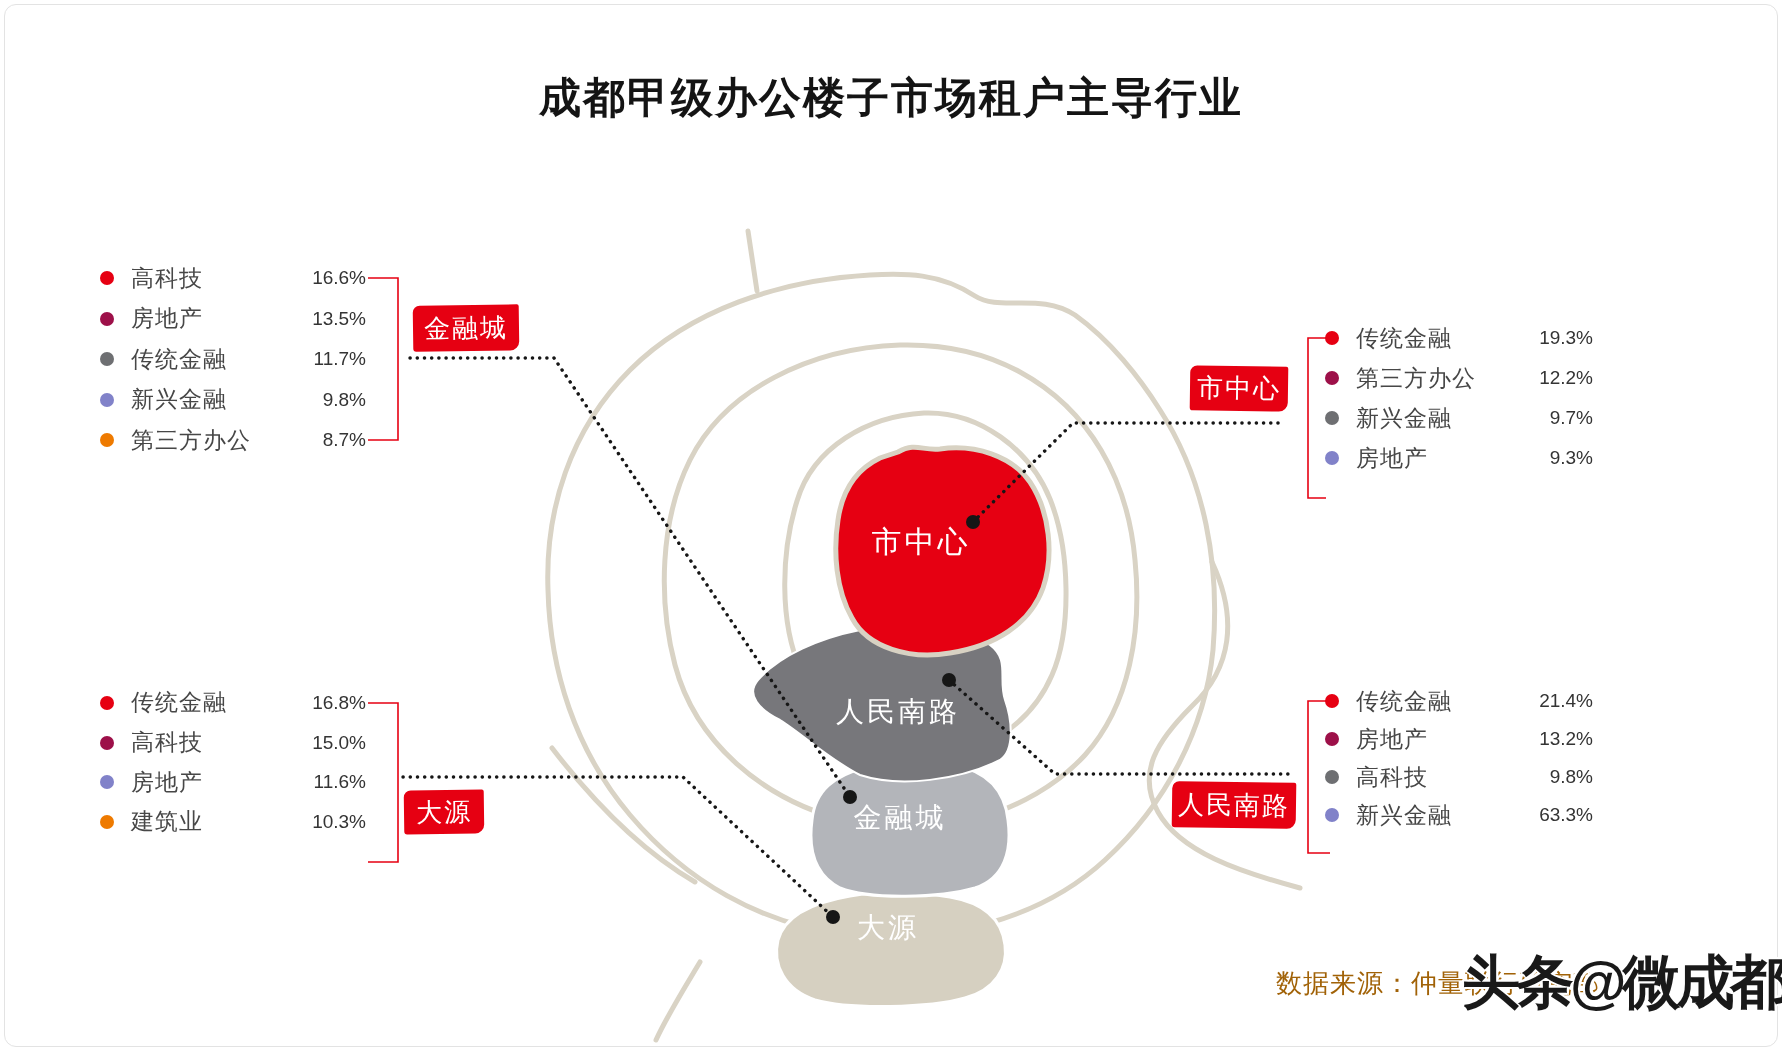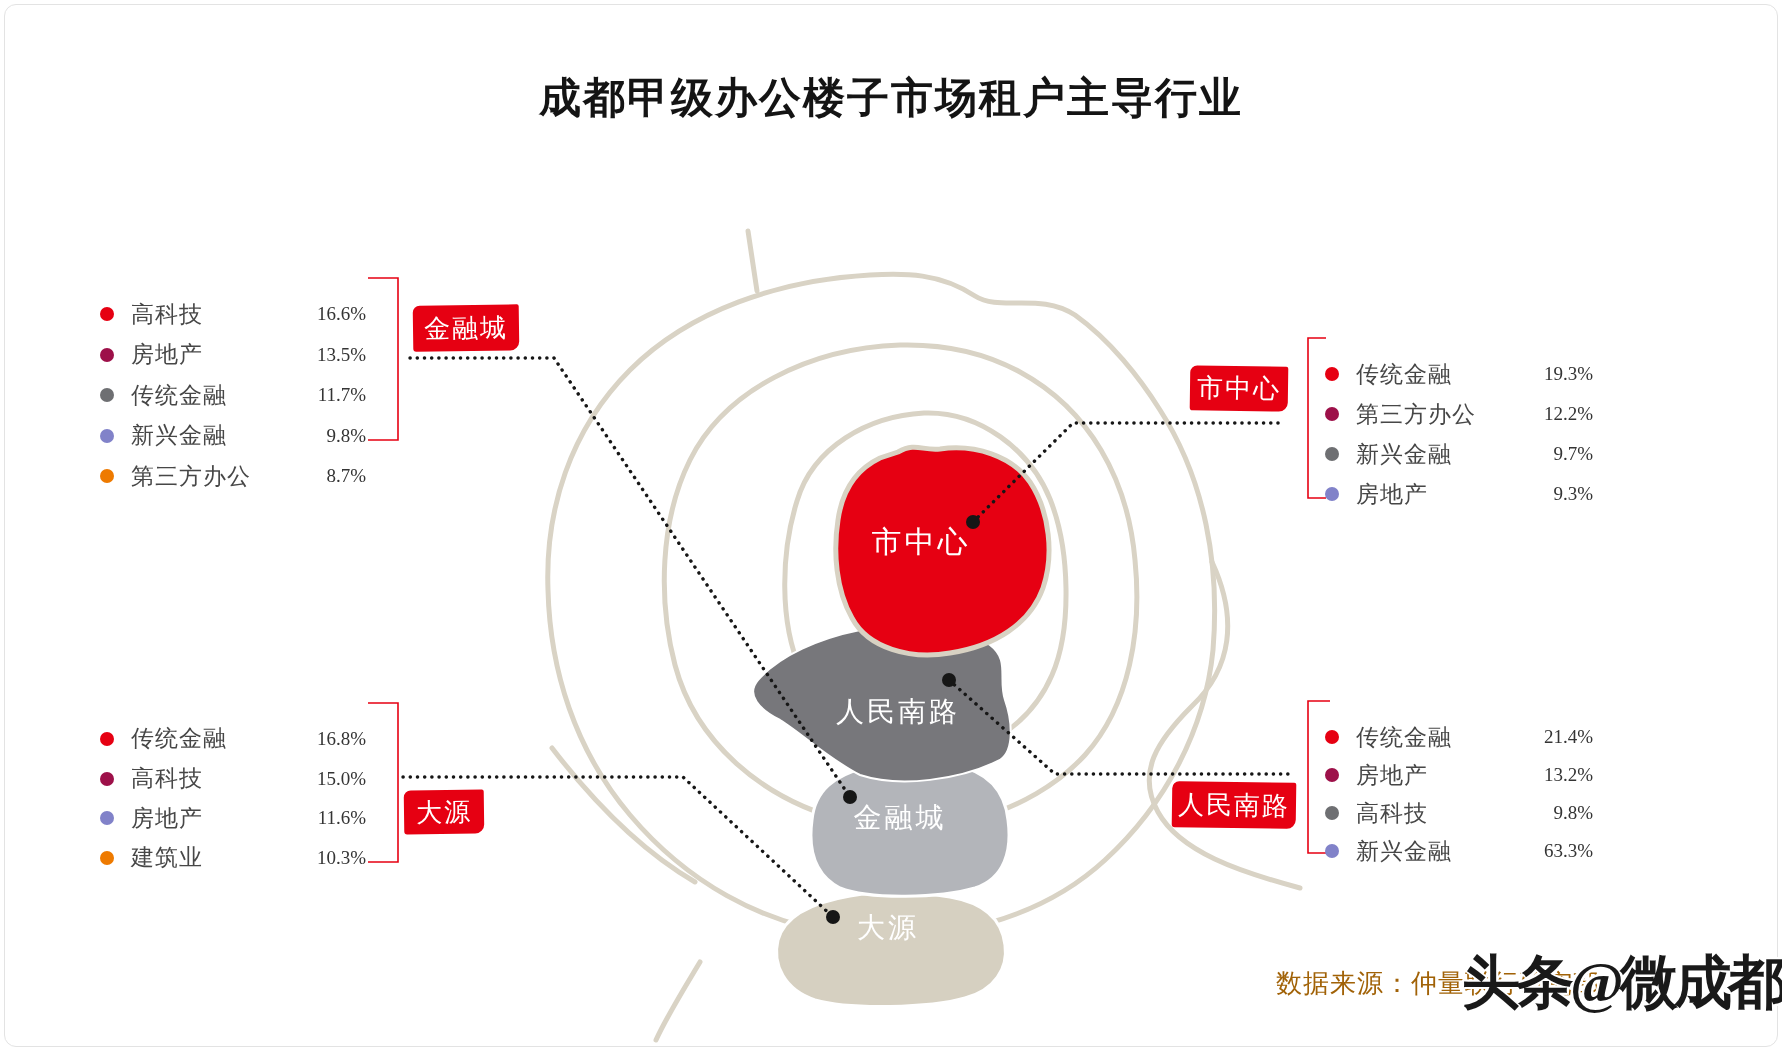--- a/index.html
+++ b/index.html
@@ -1,29 +1,29 @@
 <!DOCTYPE html>
 <html><head>
 <meta charset="utf-8">
 <style>
   html,body{margin:0;padding:0;background:#fff;}
   .stage{position:relative;width:1782px;height:1051px;background:#fff;overflow:hidden;
-         font-family:Liberation Serif, serif;}
+         font-family:Liberation Sans, sans-serif;}
   .card{position:absolute;inset:4px;border:1px solid #e3e3e3;border-radius:12px;background:#fff;}
   .title{position:absolute;left:0;right:0;top:70px;text-align:center;font-size:42px;font-weight:700;
          color:#141414;letter-spacing:2px;}
   svg.map{position:absolute;left:0;top:0;width:1782px;height:1051px;}
   .region-label{position:absolute;transform:translate(-50%,-50%);color:#fff;font-weight:500;
                 letter-spacing:3px;white-space:nowrap;}
   .tag{position:absolute;background:#e60012;color:#fff;display:flex;align-items:center;justify-content:center;
        font-size:26px;font-weight:500;letter-spacing:2px;white-space:nowrap;
        border-radius:7px 2px 9px 3px;}
   .tag.tilt-l{transform:rotate(-0.8deg);}
   .tag.tilt-r{transform:rotate(0.8deg);}
-  .legend{position:absolute;margin-top:36px;}
+  .legend{position:absolute;}
   .legend .row{display:flex;align-items:center;height:var(--rh,40px);}
   .legend .dot{width:14px;height:14px;border-radius:50%;margin-right:17px;flex:0 0 auto;}
   .legend .lbl{font-size:23px;color:#474747;letter-spacing:1px;flex:1 1 auto;white-space:nowrap;}
   .legend .lbl.squeeze{transform:scaleX(0.66);transform-origin:left center;letter-spacing:0;}
   .legend .pct{font-size:19px;color:#343434;flex:0 0 auto;}
   .g-tl{left:100px;top:258px;width:266px;--rh:40.5px;}
   .g-tr{left:1325px;top:318px;width:268px;--rh:40px;}
   .g-bl{left:100px;top:683px;width:266px;--rh:39.7px;}
   .g-br{left:1325px;top:682px;width:268px;--rh:38px;}
   .source{position:absolute;left:1276px;top:966px;font-size:26px;color:#a16207;letter-spacing:1px;white-space:nowrap;}

